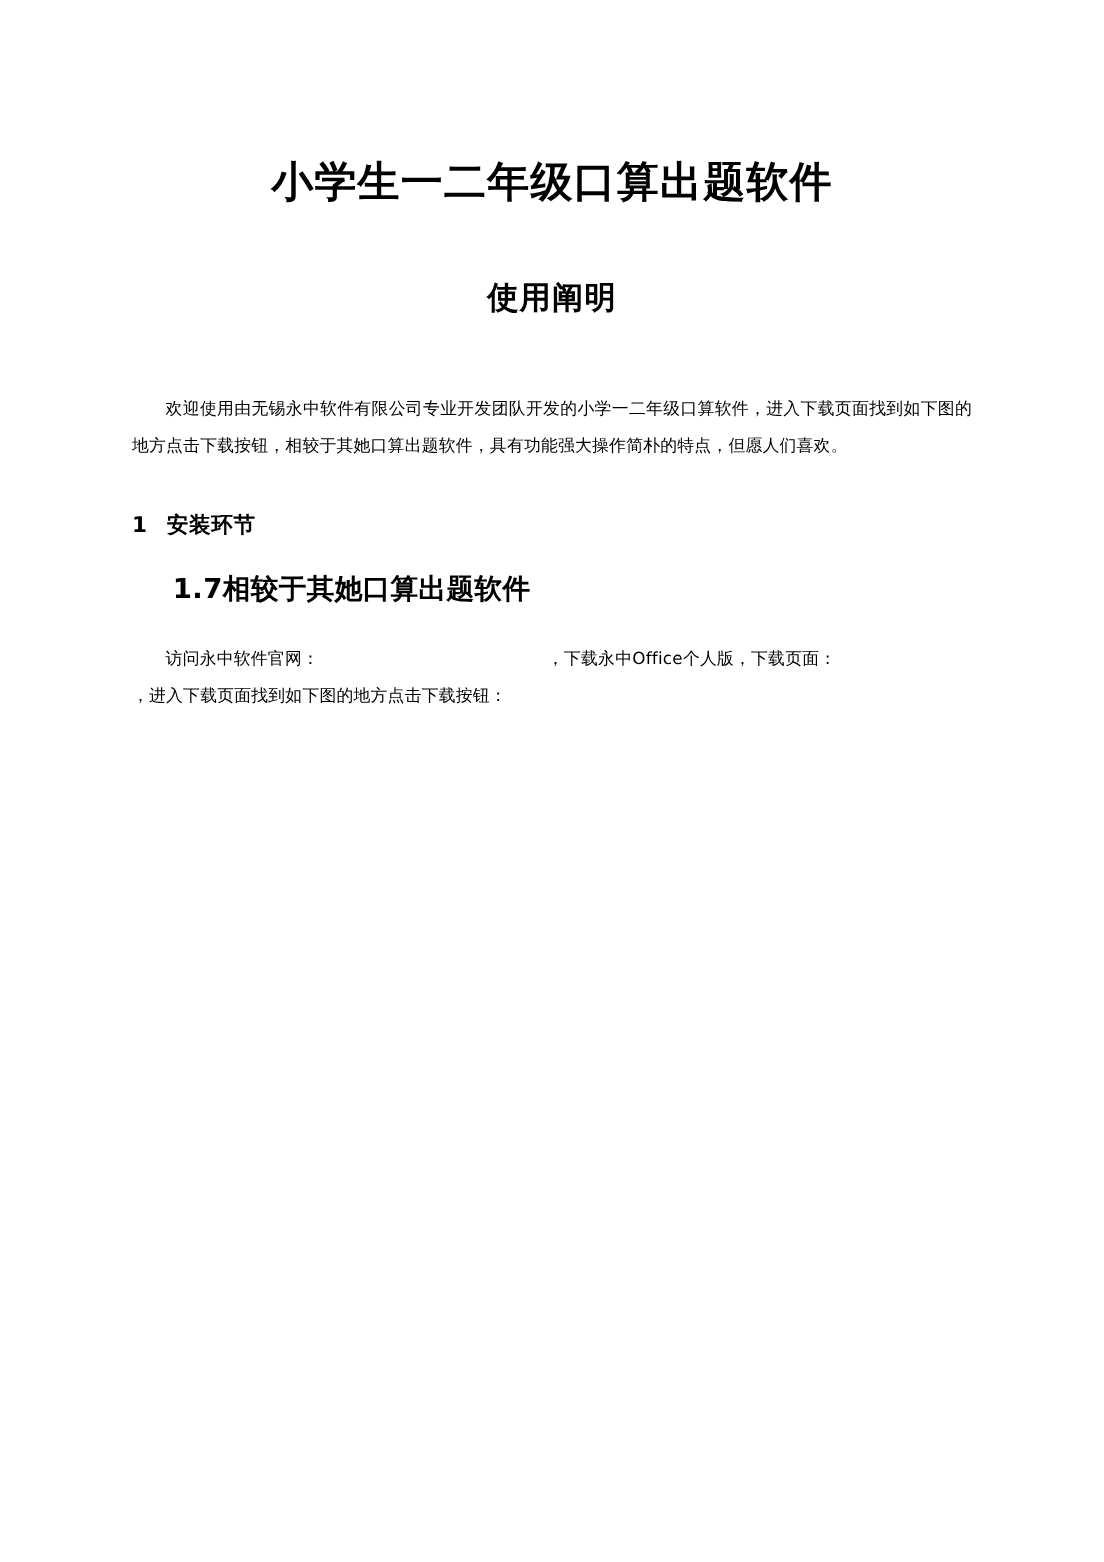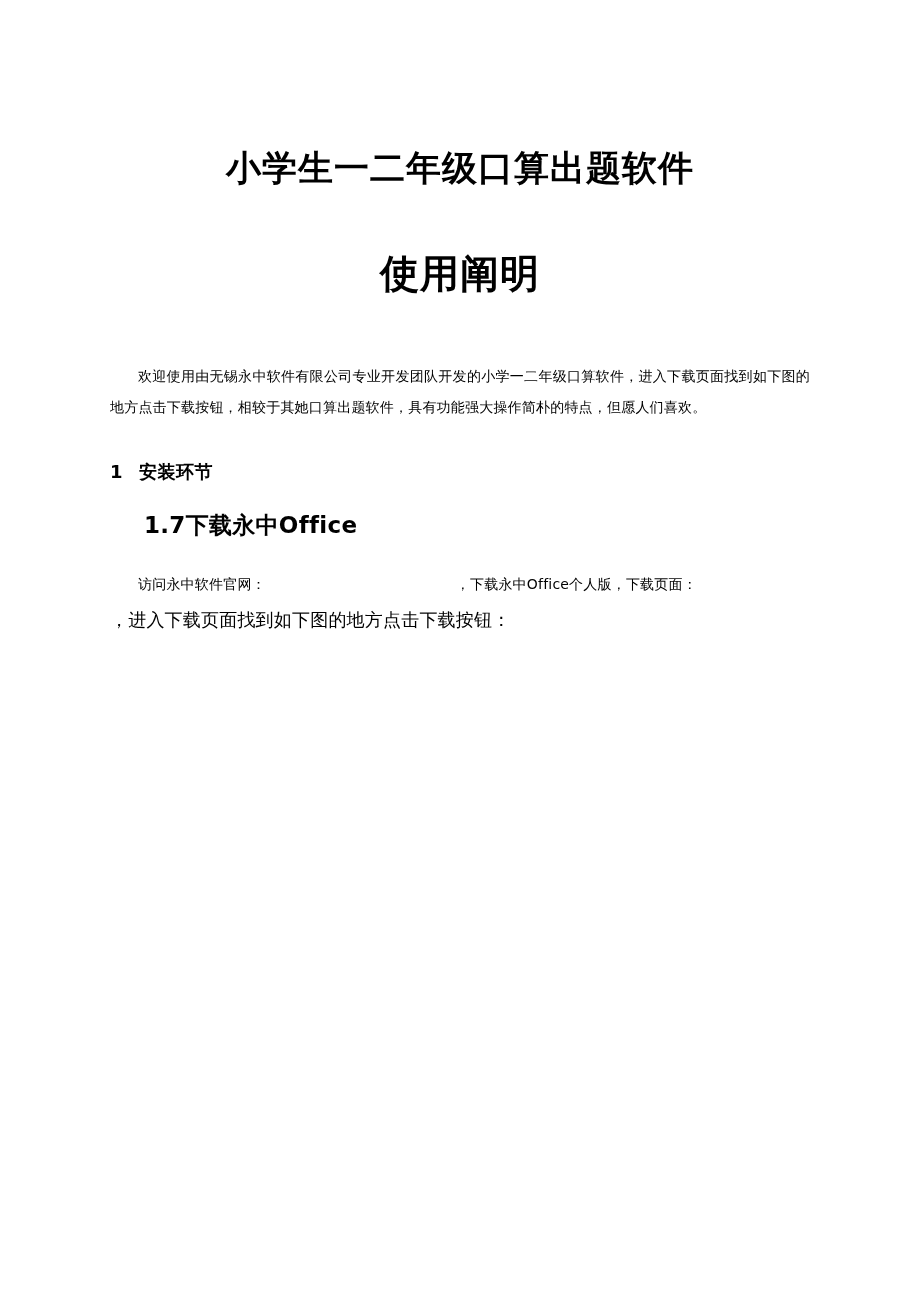--- a/index.html
+++ b/index.html
@@ -12,36 +12,36 @@
     width: 920px;
     height: 1302px;
     background: #ffffff;
     font-family: "Liberation Serif", serif;
     color: #000000;
     overflow: hidden;
   }
   .content {
     position: absolute;
     left: 110px;
-    top: 146px;
+    top: 130px;
     width: 700px;
   }
   .doc-title {
     font-family: "DejaVu Sans", sans-serif;
     font-weight: bold;
     font-size: 35px;
     text-align: center;
     letter-spacing: 1px;
     line-height: 1.3;
     margin: 0;
   }
   .doc-subtitle {
     font-family: "DejaVu Sans", sans-serif;
     font-weight: bold;
-    font-size: 39px;
+    font-size: 26px;
     text-align: center;
     letter-spacing: 1px;
     margin: 55px 0 0 0;
   }
   .intro-para {
     font-family: "DejaVu Sans", sans-serif;
     font-size: 14px;
     line-height: 2.25;
     text-align: justify;
     text-indent: 2em;
@@ -76,21 +76,21 @@
   .body-para .indent {
     display: inline-block;
     width: 2em;
   }
   .gap {
     display: inline-block;
     width: 190px;
   }
   .line2 {
     font-family: "DejaVu Sans", sans-serif;
-    font-size: 18px;
+    font-size: 14px;
     line-height: 2.25;
     margin: 0;
     letter-spacing: 0.2px;
   }
 </style>
 </head>
 <body>
 
 <div class="page">
   <div class="content">
@@ -99,21 +99,21 @@
 
     <h2 class="doc-subtitle">使用阐明</h2>
 
     <p class="intro-para">欢迎使用由无锡永中软件有限公司专业开发团队开发的小学一二年级口算软件，进入下载页面找到如下图的地方点击下载按钮，相较于其她口算出题软件，具有功能强大操作简朴的特点，但愿人们喜欢。</p>
 
     <div class="h1">
       <span class="num">1</span><span>安装环节</span>
     </div>
 
     <div class="h2">
-      <span>1.7</span><span>下载永中Office</span>
+      <span>1.7</span><span>相较于其她口算出题软件</span>
     </div>
 
     <p class="body-para">
       <span class="indent"></span><span>访问永中软件官网：</span><span class="gap"></span><span>，下载永中Office个人版，下载页面：</span>
     </p>
     <p class="line2">，进入下载页面找到如下图的地方点击下载按钮：</p>
 
   </div>
 </div>
 

